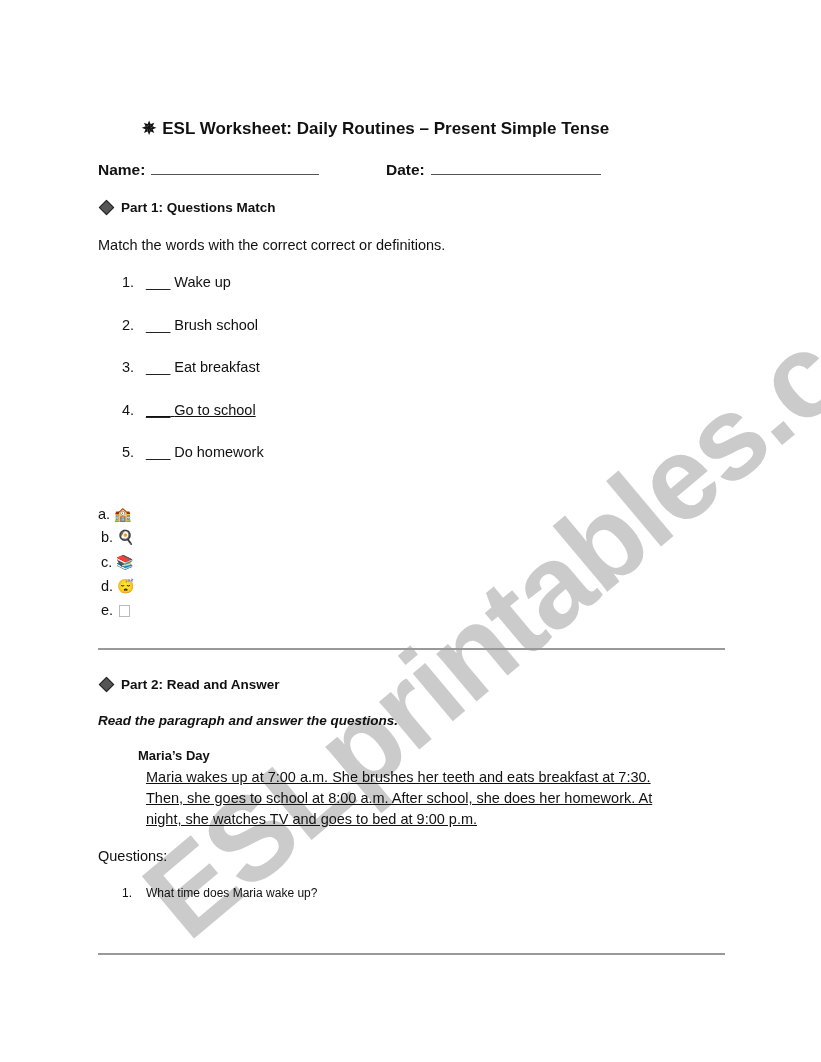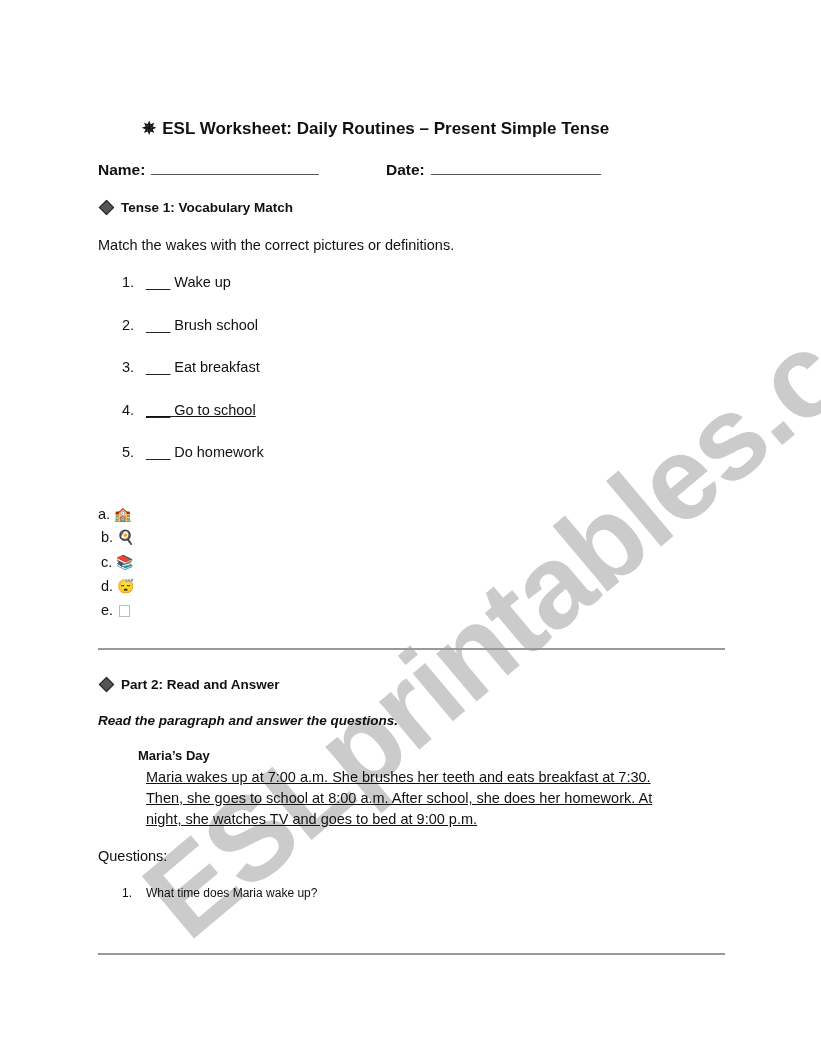--- a/index.html
+++ b/index.html
@@ -39,23 +39,23 @@
   <span class="spark">✵</span><span>ESL Worksheet: Daily Routines – Present Simple Tense</span>
 </div>
 <div class="abs namefield">
   <span>Name:</span><span class="blank" style="width:168px"></span>
 </div>
 <div class="abs datefield">
   <span>Date:</span><span class="blank" style="width:170px"></span>
 </div>
 
 <div class="abs h2" style="left:98px; top:200px;">
-  <span class="diamond"></span><span>Tense 1: Vocabulary Match</span>
+  <span class="diamond"></span><span>Part 1: Questions Match</span>
 </div>
-<div class="abs instr" style="left:98px; top:237px;">Match the wakes with the correct pictures or definitions.</div>
+<div class="abs instr" style="left:98px; top:237px;">Match the words with the correct correct or definitions.</div>
 
 <div class="abs match-item" style="top:274px;">
   <span class="num">1.</span><span>___</span> <span>Wake up</span>
 </div>
 <div class="abs match-item" style="top:317px;">
   <span class="num">2.</span><span>___</span> <span>Brush school</span>
 </div>
 <div class="abs match-item" style="top:359px;">
   <span class="num">3.</span><span>___</span> <span>Eat breakfast</span>
 </div>

